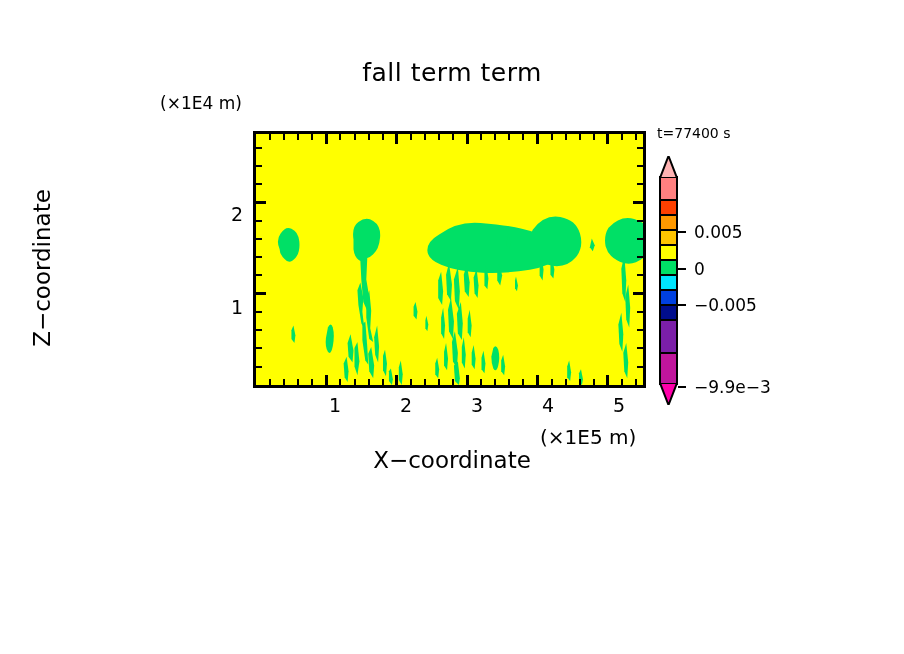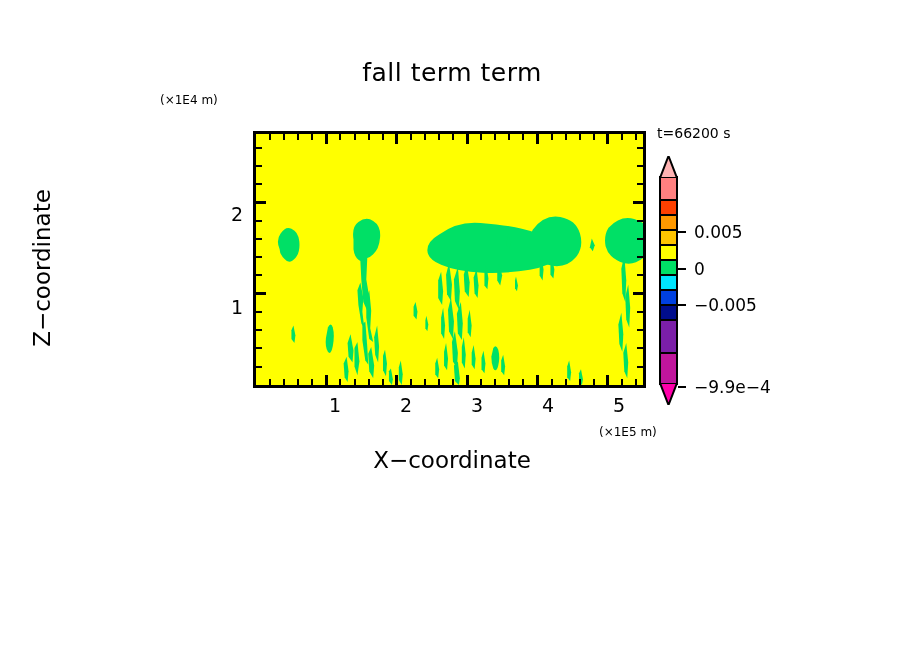--- a/index.html
+++ b/index.html
@@ -1,44 +1,44 @@
 <!DOCTYPE html>
 <html><head>
 <meta charset="utf-8">
 <style>
   html,body{margin:0;padding:0;background:#ffffff;}
   body{width:904px;height:654px;position:relative;overflow:hidden;
        font-family:"DejaVu Sans","Liberation Sans",sans-serif;color:#000;}
   .abs{position:absolute;}
   #title{left:0;top:58px;width:904px;text-align:center;font-size:25px;letter-spacing:.5px;}
-  #yunit{left:160px;top:93px;font-size:12px;}
+  #yunit{left:160px;top:93px;font-size:17px;}
   #time{left:657px;top:125px;font-size:14px;}
   #plot{left:253px;top:131px;width:393px;height:257px;background:#FFFF00;
         border:3px solid #000;box-sizing:border-box;overflow:hidden;}
   #blobs{position:absolute;left:0;top:0;width:100%;height:100%;}
   .tick{position:absolute;background:#000;}
   #xlabels span,#ylabels span{position:absolute;font-size:19px;}
-  #xunit{left:599px;top:425px;font-size:12px;text-align:center;}
+  #xunit{left:540px;top:425px;font-size:20px;text-align:center;}
   #xaxis-title{left:0;top:447px;width:904px;text-align:center;font-size:23px;}
   #yaxis-title{position:absolute;left:-88px;top:255px;width:260px;text-align:center;
                font-size:23px;transform:rotate(-90deg);transform-origin:50% 50%;}
   #cbar{left:659px;top:176px;width:19px;height:209px;border:2px solid #000;
         box-sizing:border-box;}
   .band{width:100%;border-bottom:2px solid #000;box-sizing:border-box;}
   .band:last-child{border-bottom:none;}
   .arrow{position:absolute;left:659px;width:19px;height:0;}
   .clabel{position:absolute;left:694px;font-size:17px;}
   .ctick{position:absolute;left:678px;width:8px;height:2px;background:#000;}
 </style>
 </head>
 <body>
 
 <div class="abs" id="title">fall term term</div>
 <div class="abs" id="yunit">(×1E4 m)</div>
-<div class="abs" id="time">t=66200 s</div>
+<div class="abs" id="time">t=77400 s</div>
 
 <div class="abs" id="plot">
   <svg id="blobs" viewBox="0 0 393 257" preserveAspectRatio="none">
     <g fill="#00E066">
       <path d="M24,118 q-4,-9 1,-16 q5,-8 11,-5 q7,3 8,13 q1,11 -4,17 q-6,7 -11,1 q-5,-5 -5,-10z"></path>
       <path d="M99,108 q-2,-13 5,-18 q8,-6 15,-1 q8,5 7,17 q-1,12 -7,17 q-3,3 -6,4 l-1,22 l3,18 l-2,14 l-4,-9 l-2,-22 l-1,-20 q-6,-3 -7,-12z"></path>
       <path d="M106,152 l3,16 l-1,14 l2,17 l-3,-5 l-3,-19 l-1,-15z"></path>
       <path d="M115,160 l2,21 l-1,18 l3,14 l-4,-3 l-3,-22 l0,-19z"></path>
       <path d="M111,192 l2,26 l1,18 l-3,-4 l-3,-21 l0,-16z"></path>
       <path d="M123,196 l2,22 l-1,16 l-3,-8 l-1,-18z"></path>
@@ -215,13 +215,13 @@
 
 <div id="cticks">
     <div class="ctick" style="top: 231px;"></div>
     <div class="ctick" style="top: 268px;"></div>
     <div class="ctick" style="top: 304px;"></div>
     <div class="ctick" style="top: 386px;"></div>
   </div>
 <div class="clabel" style="top:222px;">0.005</div>
 <div class="clabel" style="top:259px;">0</div>
 <div class="clabel" style="top:295px;">−0.005</div>
-<div class="clabel" style="top:377px;">−9.9e−4</div>
+<div class="clabel" style="top:377px;">−9.9e−3</div>
 
 </body></html>

